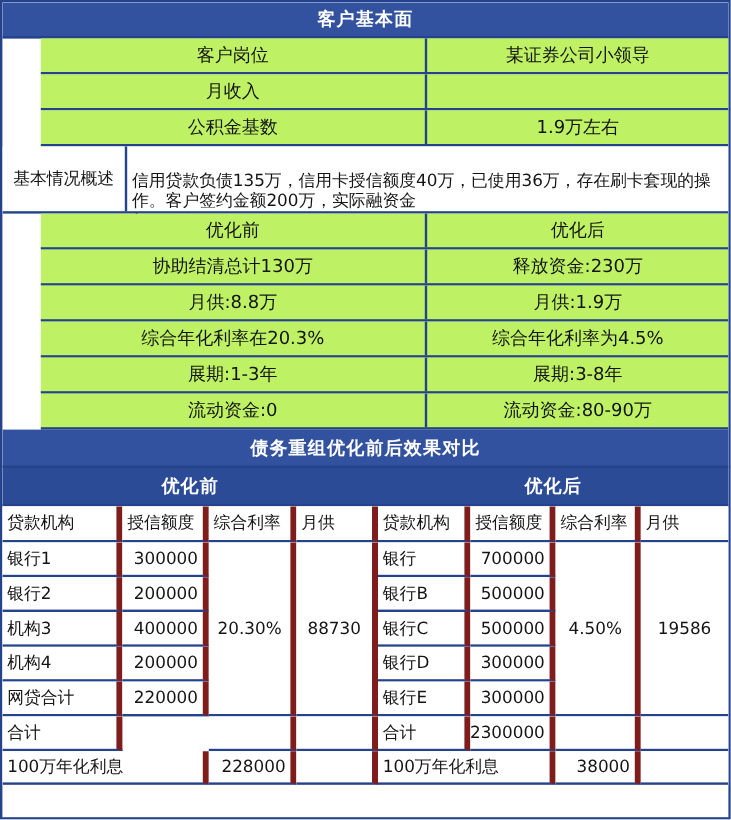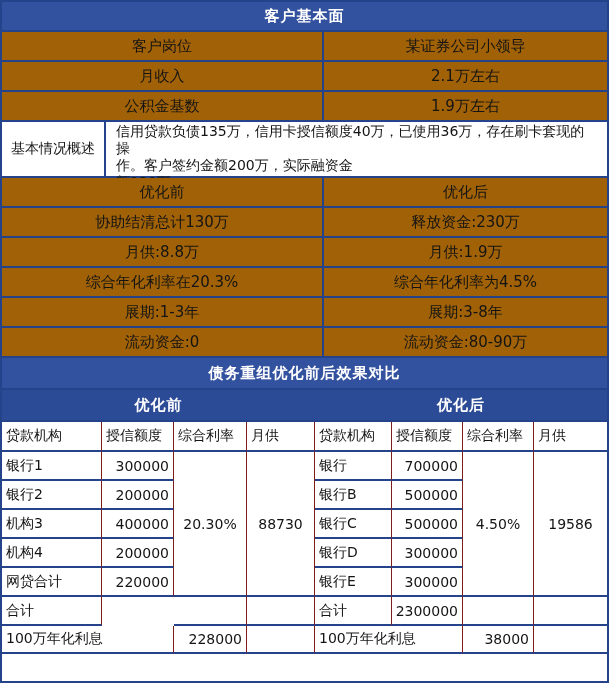--- a/index.html
+++ b/index.html
@@ -8,37 +8,37 @@
     border:2px solid #24438a;background:#fff;color:#141414;
     font-family:"DejaVu Sans","Liberation Sans",sans-serif;
     display:flex;flex-direction:column;overflow:hidden;
   }
   .band{
     background:#32519e;color:#fff;font-weight:bold;font-size:15px;
     display:flex;align-items:center;justify-content:center;
     border-bottom:2px solid #24438a;flex:0 0 auto;letter-spacing:1px;
   }
   .b28{height:28px;} .b30{height:30px;font-family:Liberation Serif, serif;}
-  .row2{display:flex;flex:0 0 auto;height:28px;border-bottom:2px solid #24438a;background:#a16207;}
+  .row2{display:flex;flex:0 0 auto;height:28px;border-bottom:2px solid #24438a;background:#bef264;margin-left:32px;}
   .row2 .c{box-sizing:border-box;display:flex;align-items:center;justify-content:center;font-size:15px;}
   .row2 .l{width:322px;border-right:2px solid #24438a;}
   .row2 .r{flex:1;}
   .overview{display:flex;flex:0 0 auto;height:54px;border-bottom:2px solid #24438a;background:#fff;}
   .overview .lab{width:102px;flex:0 0 auto;border-right:2px solid #24438a;display:flex;align-items:center;justify-content:center;font-size:14px;}
-  .overview .txt{flex:1;font-size:14px;line-height:17px;padding:1px 10px;}
+  .overview .txt{flex:1;font-size:14px;line-height:17px;padding:1px 4px;margin-top:20px;}
   .subband{display:flex;flex:0 0 auto;height:30px;background:#2c4b96;border-bottom:2px solid #24438a;color:#fff;font-weight:bold;font-size:15px;letter-spacing:1px;}
   .subband .hl{width:313px;display:flex;align-items:center;justify-content:center;}
   .subband .hr{flex:1;display:flex;align-items:center;justify-content:center;}
   .btable{
     display:grid;flex:0 0 auto;background:#fff;
     grid-template-columns:100px 72px 73px 68px 77px 71px 71px 1fr;
     grid-template-rows:30px repeat(6,29px) 28px;
   }
   .bc{
-    box-sizing:border-box;border-right:1px solid #7f1d1d;border-bottom:2px solid #24438a;
+    box-sizing:border-box;border-right:5px solid #7f1d1d;border-bottom:2px solid #24438a;
     display:flex;align-items:center;padding:0 4px;font-size:14px;background:#fff;overflow:hidden;
   }
   .bc.last{border-right:none;}
   .bc.num{justify-content:flex-end;}
   .bc.ctr{justify-content:center;}
 </style>
 </head>
 <body>
 
 <div class="sheet">
@@ -46,21 +46,20 @@
   <div class="band b28">
     <span>客户基本面</span>
   </div>
 
   <div class="row2">
     <div class="c l">客户岗位</div>
     <div class="c r">某证券公司小领导</div>
   </div>
   <div class="row2">
     <div class="c l">月收入</div>
-    <div class="c r">2.1万左右</div>
   </div>
   <div class="row2">
     <div class="c l">公积金基数</div>
     <div class="c r">1.9万左右</div>
   </div>
 
   <div class="overview">
     <div class="lab">基本情况概述</div>
     <div class="txt">
       <div>信用贷款负债135万，信用卡授信额度40万，已使用36万，存在刷卡套现的操</div>

